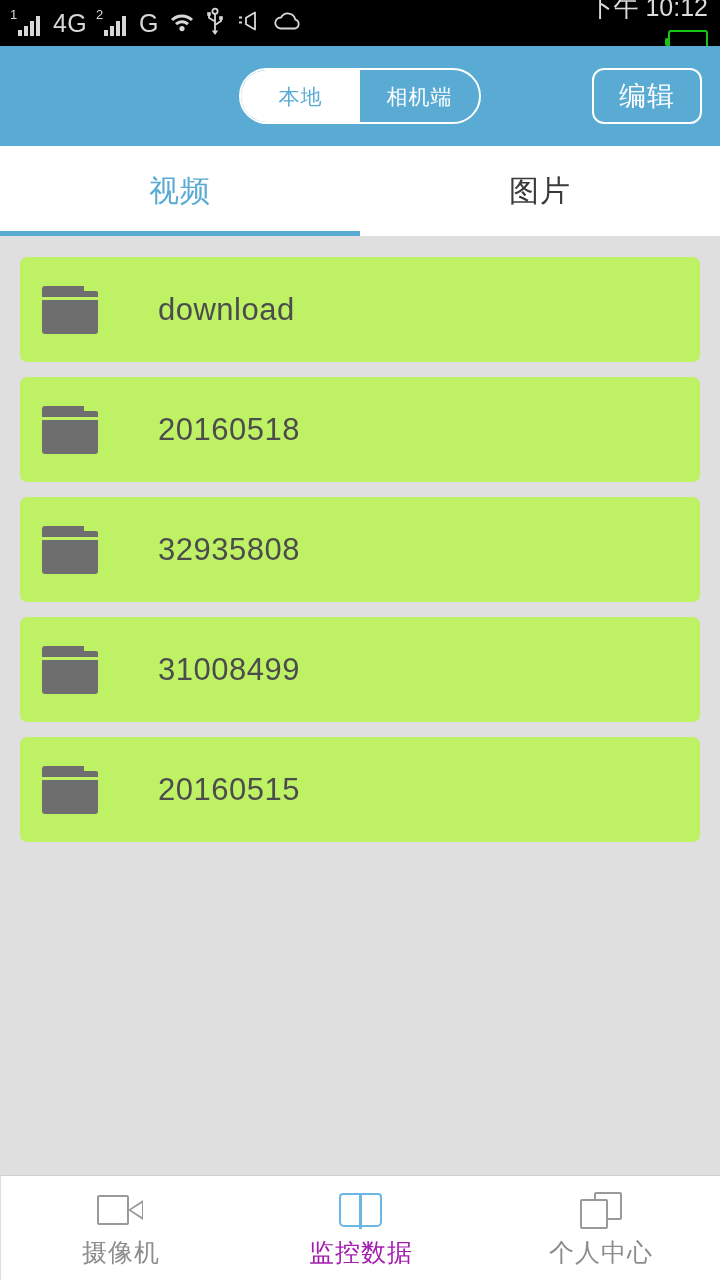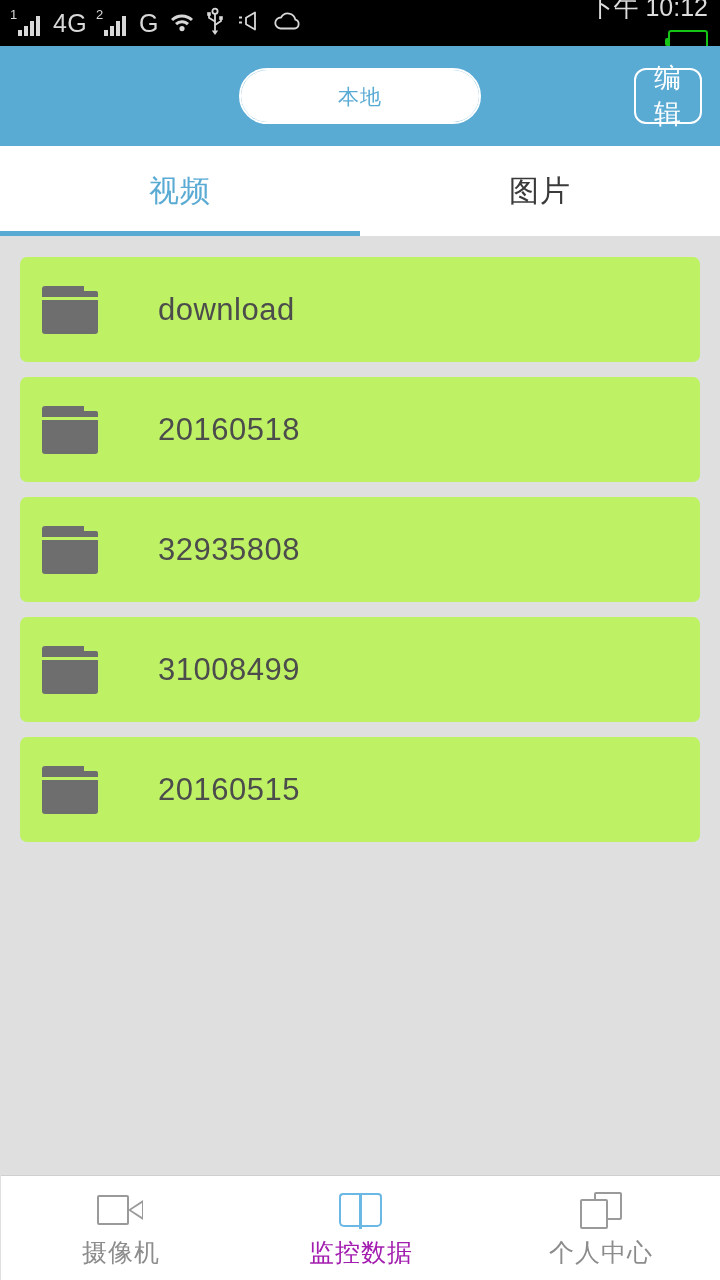--- a/index.html
+++ b/index.html
@@ -147,35 +147,36 @@
     color: #5aabd4;
   }
   .seg.inactive {
     background: transparent;
     color: #ffffff;
   }
   .edit-btn {
     position: absolute;
     right: 18px;
     top: 22px;
-    width: 68px;
+    width: 110px;
     height: 56px;
     border: 2px solid #ffffff;
     border-radius: 12px;
     background: transparent;
     color: #ffffff;
     font-size: 27px;
     letter-spacing: 1px;
     display: flex;
     align-items: center;
     justify-content: center;
     cursor: pointer;
     box-sizing: border-box;
     font-family: inherit;
     padding: 16px;
+    text-align: right;
   }
 
   
   .tabbar {
     position: absolute;
     top: 146px; left: 0;
     width: 720px;
     height: 90px;
     background: #ffffff;
     display: flex;
@@ -427,20 +428,21 @@
     </div>
     <div class="status-right">
       <span class="sb-clock">下午 10:12</span>
       <span class="battery"><span class="fill"></span></span>
     </div>
   </div>
 
   <div class="header">
     <div class="segmented">
       <div class="seg active">本地</div>
+      <div class="seg inactive">相机端</div>
     </div>
     <button class="edit-btn">编辑</button>
   </div>
 
   <div class="tabbar">
     <div class="tab active">
       <span>视频</span>
     </div>
     <div class="tab inactive">
       <span>图片</span>

